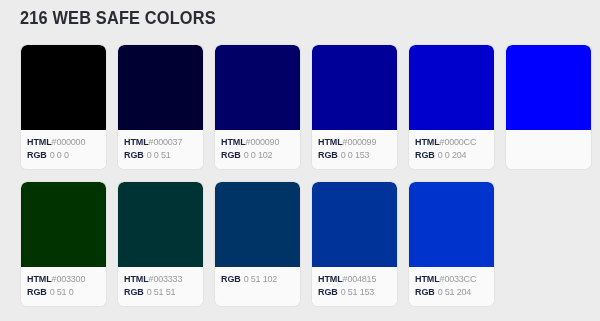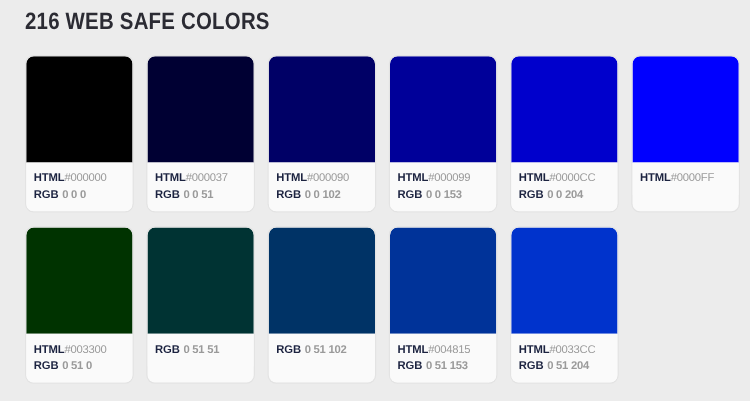--- a/index.html
+++ b/index.html
@@ -75,21 +75,20 @@
     font-weight: bold;
     color: #1c2340;
     letter-spacing: -0.1px;
   }
   .swatch-line .val {
     color: #9a9a9a;
     letter-spacing: -0.2px;
   }
   .swatch-line.rgb .val {
     margin-left: 3px;
-    font-weight: bold;
   }
 </style>
 </head>
 <body style="background: rgb(236, 236, 236);">
 
 <div id="page" style="background: rgb(236, 236, 236);">
 
   <div id="page-title">216 WEB SAFE COLORS</div>
 
   <div id="swatch-grid">
@@ -126,36 +125,36 @@
       <div class="swatch-card">
         <div class="swatch-color" style="background-color: rgb(0, 0, 204);"></div>
         <div class="swatch-info">
           <div class="swatch-line html"><span class="key">HTML</span><span class="val">#0000CC</span></div>
           <div class="swatch-line rgb"><span class="key">RGB</span><span class="val">0 0 204</span></div>
         </div>
       </div>
       <div class="swatch-card">
         <div class="swatch-color" style="background-color: rgb(0, 0, 255);"></div>
         <div class="swatch-info">
-          <div class="swatch-line html"><span class="key">HTML</span><span class="val">#0000FF</span></div>
         </div>
       </div>
     </div>
 
     <div class="swatch-row">
       <div class="swatch-card">
         <div class="swatch-color" style="background-color: rgb(0, 51, 0);"></div>
         <div class="swatch-info">
           <div class="swatch-line html"><span class="key">HTML</span><span class="val">#003300</span></div>
           <div class="swatch-line rgb"><span class="key">RGB</span><span class="val">0 51 0</span></div>
         </div>
       </div>
       <div class="swatch-card">
         <div class="swatch-color" style="background-color: rgb(0, 51, 51);"></div>
         <div class="swatch-info">
+          <div class="swatch-line html"><span class="key">HTML</span><span class="val">#003333</span></div>
           <div class="swatch-line rgb"><span class="key">RGB</span><span class="val">0 51 51</span></div>
         </div>
       </div>
       <div class="swatch-card">
         <div class="swatch-color" style="background-color: rgb(0, 51, 102);"></div>
         <div class="swatch-info">
           <div class="swatch-line rgb"><span class="key">RGB</span><span class="val">0 51 102</span></div>
         </div>
       </div>
       <div class="swatch-card">

